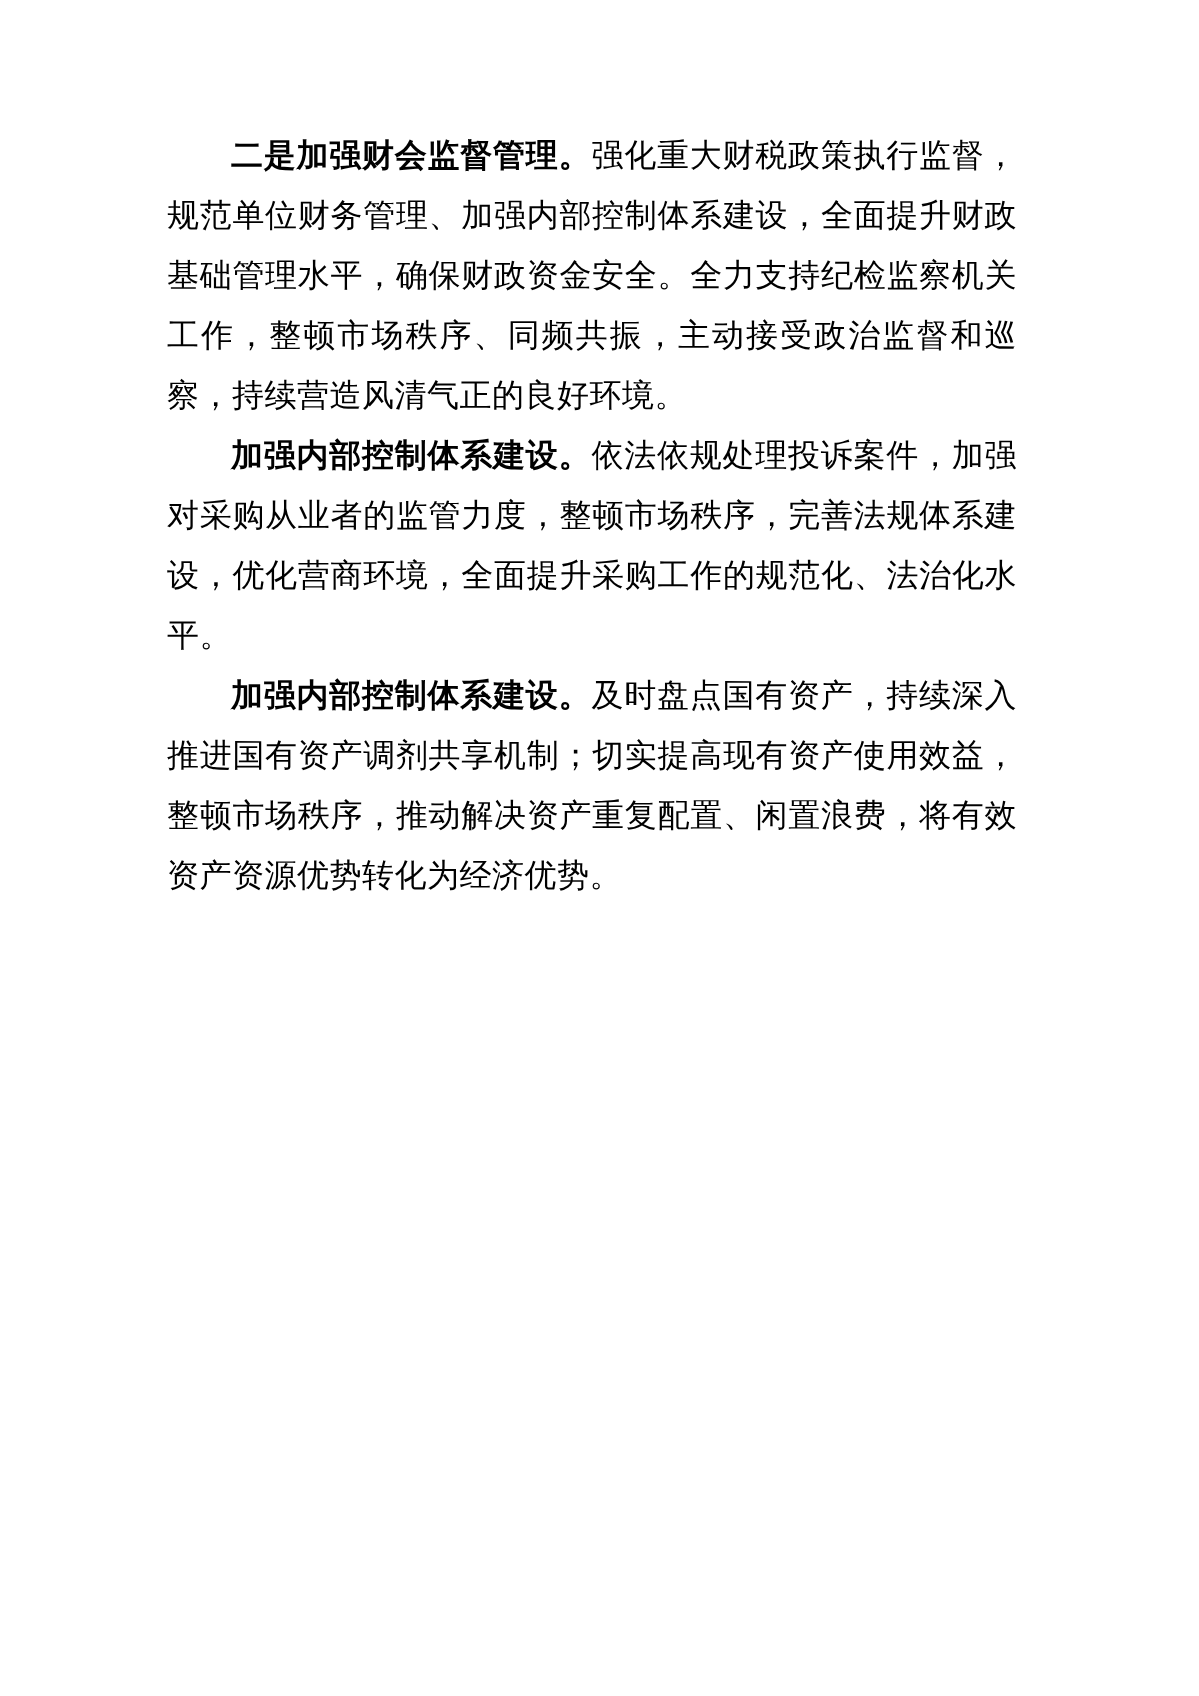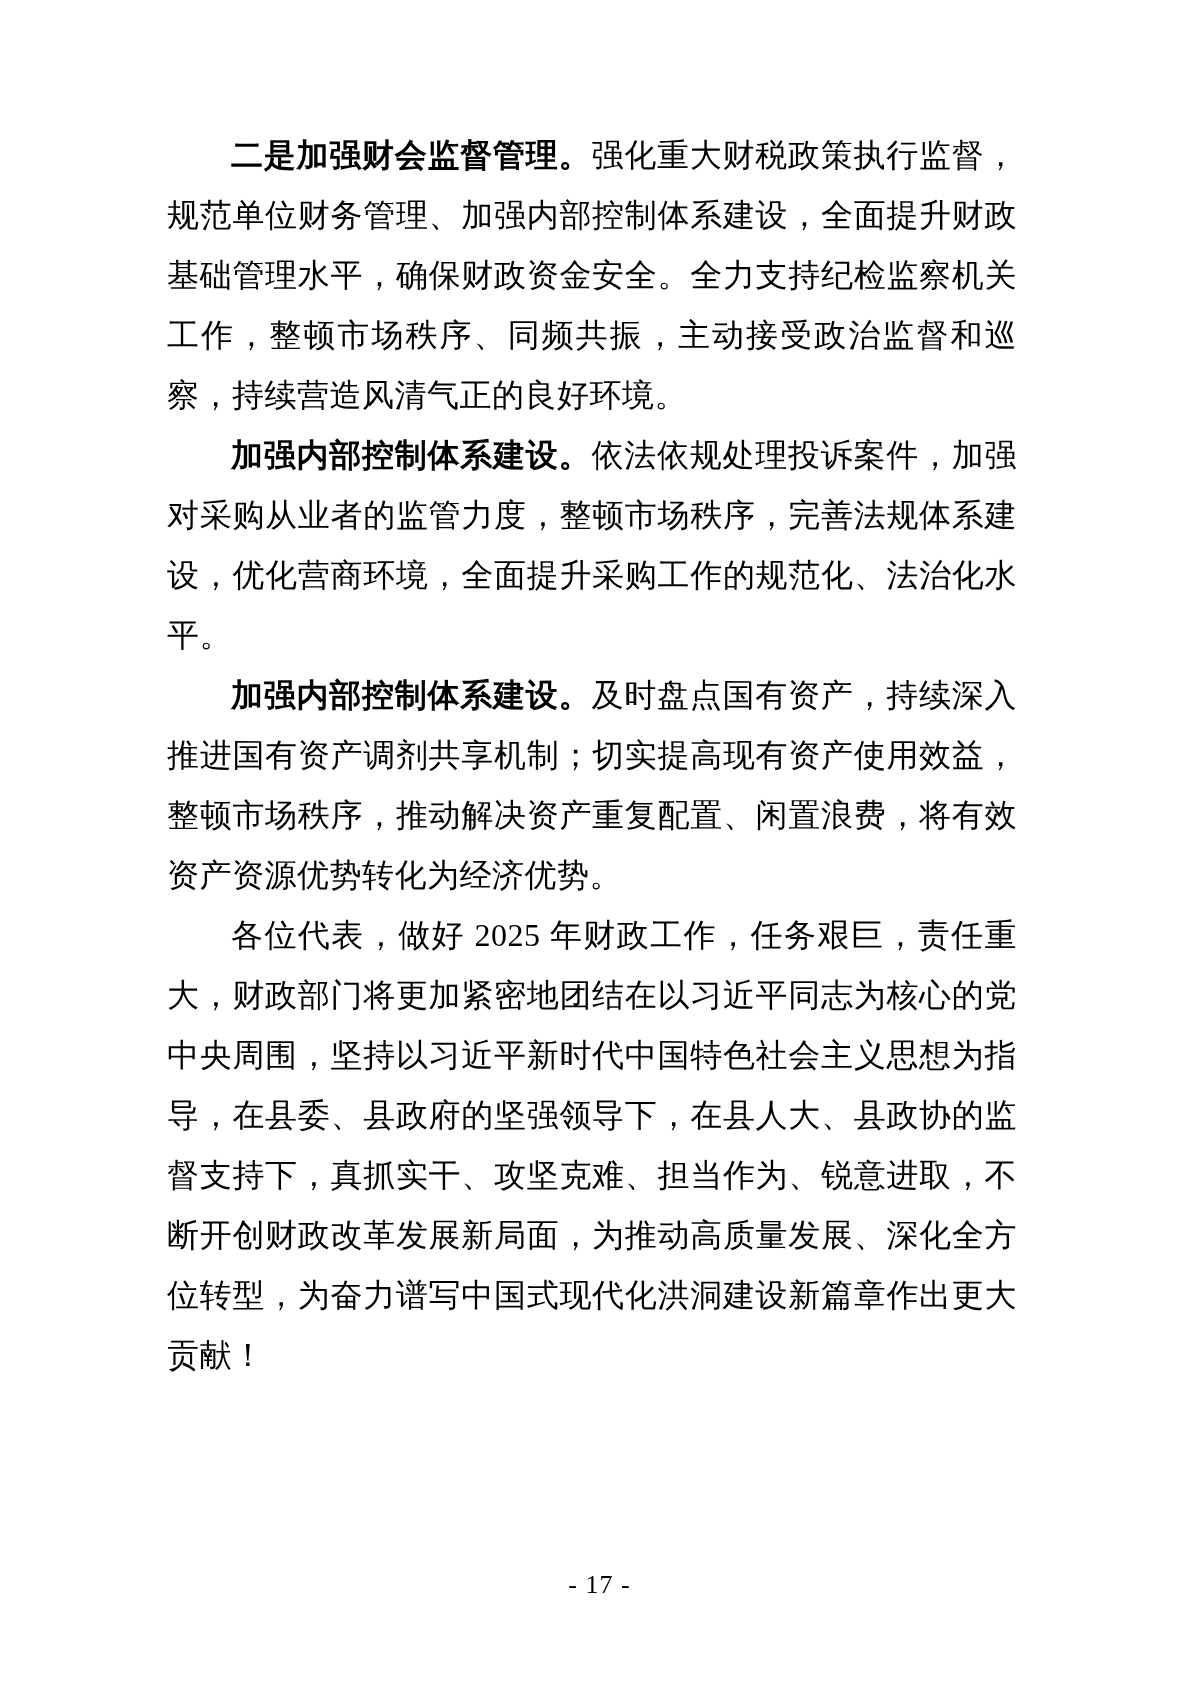--- a/index.html
+++ b/index.html
@@ -48,18 +48,14 @@
   }
 </style>
 </head>
 <body>
 
 <div class="page">
   <div class="content">
     <p class="para"><span class="lead">二是加强财会监督管理。</span><span>强化重大财税政策执行监督，规范单位财务管理、加强内部控制体系建设，全面提升财政基础管理水平，确保财政资金安全。全力支持纪检监察机关工作，整顿市场秩序、同频共振，主动接受政治监督和巡察，持续营造风清气正的良好环境。</span></p>
     <p class="para"><span class="lead">加强内部控制体系建设。</span><span>依法依规处理投诉案件，加强对采购从业者的监管力度，整顿市场秩序，完善法规体系建设，优化营商环境，全面提升采购工作的规范化、法治化水平。</span></p>
     <p class="para"><span class="lead">加强内部控制体系建设。</span><span>及时盘点国有资产，持续深入推进国有资产调剂共享机制；切实提高现有资产使用效益，整顿市场秩序，推动解决资产重复配置、闲置浪费，将有效资产资源优势转化为经济优势。</span></p>
-    <p class="para"><span class="lead"></span><span>各位代表，做好 2025 年财政工作，任务艰巨，责任重大，财政部门将更加紧密地团结在以习近平同志为核心的党中央周围，坚持以习近平新时代中国特色社会主义思想为指导，在县委、县政府的坚强领导下，在县人大、县政协的监督支持下，真抓实干、攻坚克难、担当作为、锐意进取，不断开创财政改革发展新局面，为推动高质量发展、深化全方位转型，为奋力谱写中国式现代化洪洞建设新篇章作出更大贡献！</span></p>
-  </div>
-  <div class="footer">
-    <span>- 17 -</span>
   </div>
 </div>
 
 </body></html>

